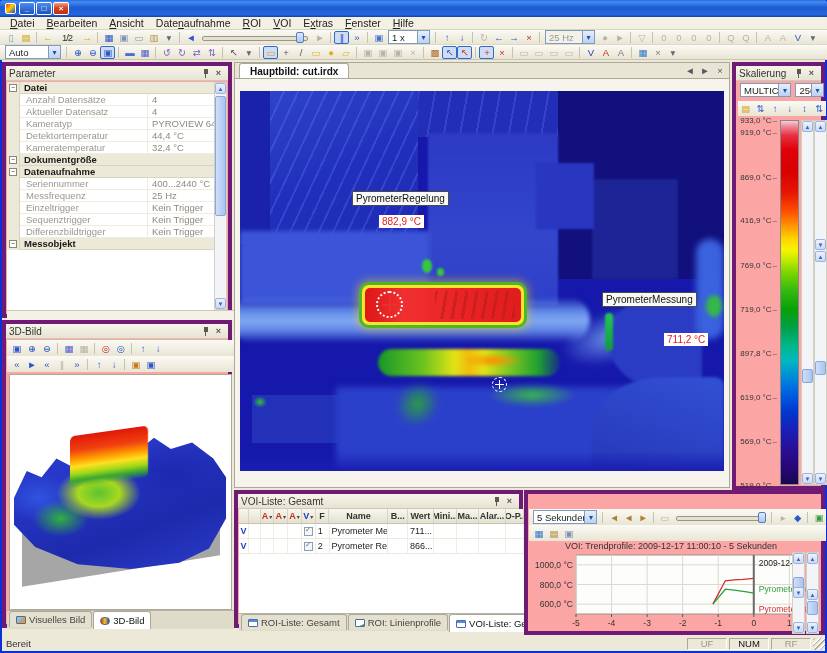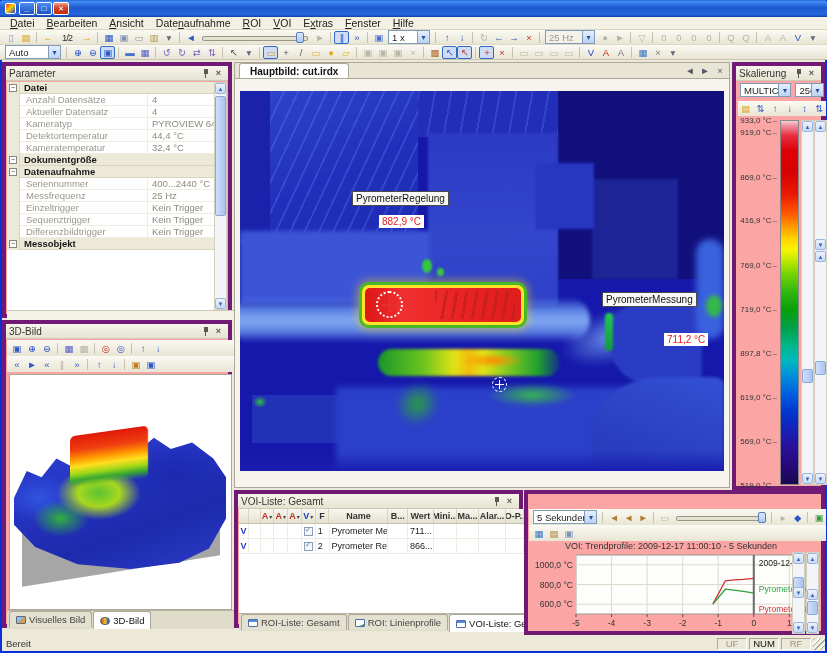--- a/index.html
+++ b/index.html
@@ -191,21 +191,21 @@
   .slab{position:absolute;right:1px;transform:translateY(-50%);font-size:8px;color:#333;white-space:nowrap;}
   .slab::after{content:"–";color:#555;margin-left:1px;}
   .gradbar{position:absolute;left:44px;top:3px;width:19px;height:365px;border:1px solid #888;
     background:linear-gradient(180deg,#f6ccd4 0%,#ee8898 1.5%,#e83040 4%,#e00008 8%,#d80000 14%,#e81800 20%,#ff5000 25%,#ff9800 29%,#ffd400 32.5%,#f8f400 35.5%,#c0e800 38.5%,#78d400 42%,#30b810 47%,#08a008 52%,#00a048 57%,#00b88a 62%,#00b8c0 66%,#0090d8 70%,#0060e0 75%,#0038d0 80%,#1820b8 85%,#281098 90%,#280878 95%,#180850 100%);}
   .sscroll1{left:65px;top:3px;height:365px;}
   .sscroll2{left:78px;top:3px;height:365px;}
   
   .statusbar{position:absolute;left:2px;top:636px;width:823px;height:15px;display:flex;align-items:center;
     background:#ece9d8;font-size:9.5px;color:#333;}
   .st-left{flex:1;padding-left:4px;}
-  .st-cell{width:30px;height:12px;margin-right:2px;display:flex;align-items:center;justify-content:center;
+  .st-cell{width:40px;height:12px;margin-right:2px;display:flex;align-items:center;justify-content:center;
     border:1px solid;border-color:#aca899 #fff #fff #aca899;color:#9a968a;}
   .st-cell.on{color:#111;}
   .st-grip{width:12px;height:12px;background:repeating-linear-gradient(135deg,#fff 0 1px,#aca899 1px 2px,rgba(0,0,0,0) 2px 4px);}
 </style>
 </head>
 <body>
 
 <div id="app">
 
   <div class="titlebar">

